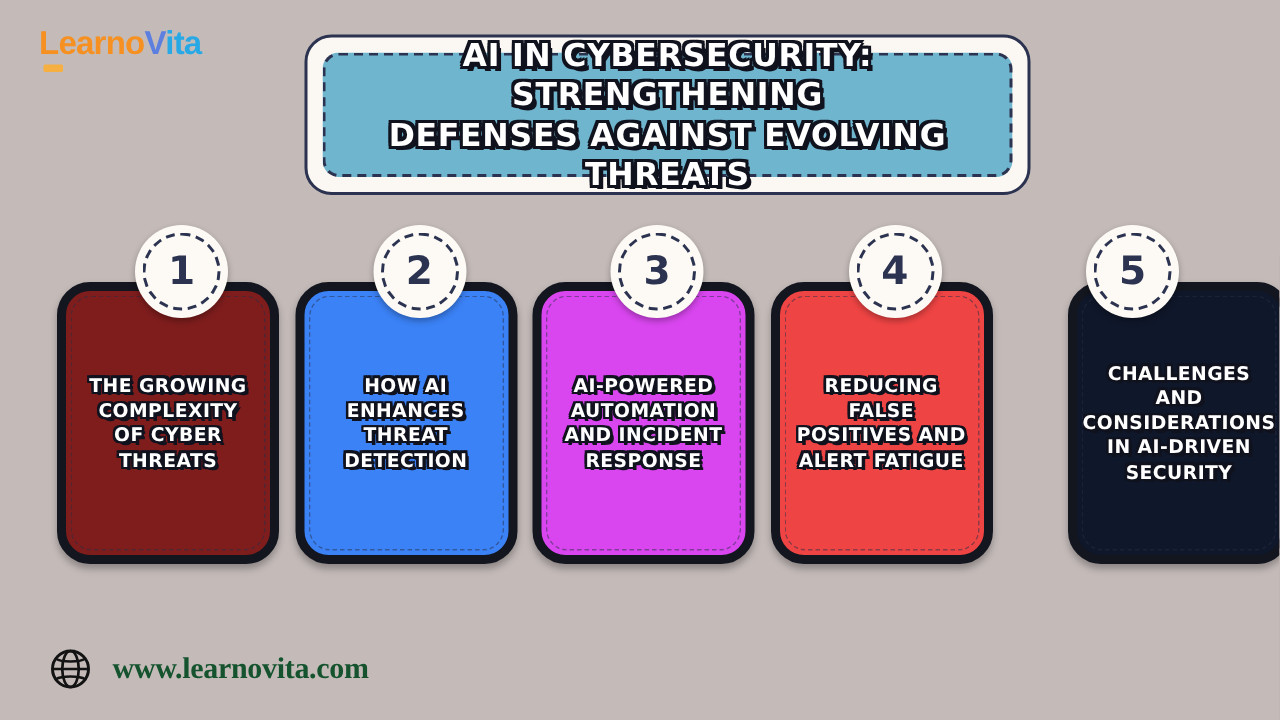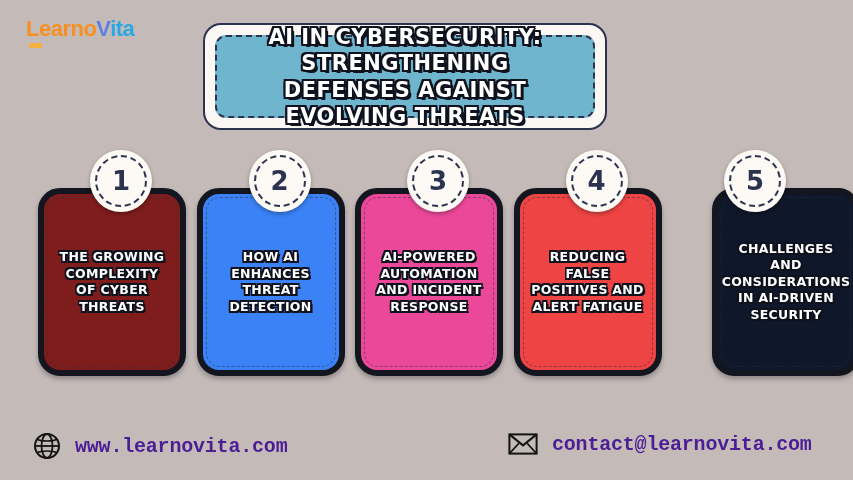--- a/index.html
+++ b/index.html
@@ -41,21 +41,21 @@
     height: 5px;
     background: #f5b041;
     border-radius: 1px;
   }
 
   
   .title-frame {
     position: absolute;
     left: 203px;
     top: 23px;
-    width: 404px;
+    width: 484px;
     height: 107px;
     background: #fbf7f2;
     border: 2.5px solid #2b3350;
     border-radius: 18px;
     box-sizing: border-box;
     padding: 10px;
   }
   .title-banner {
     width: 100%;
     height: 100%;
@@ -184,24 +184,24 @@
   }
   .foot-item {
     position: absolute;
     display: flex;
     align-items: center;
     gap: 14px;
   }
   .foot-web  { left: 33px;  top: 8px; }
   .foot-mail { left: 508px; top: 8px; }
   .foot-text {
-    font-family: Liberation Mono, monospace;
+    font-family: Liberation Serif, serif;
     font-size: 20px;
     font-weight: 700;
-    color: #4c1d95;
+    color: #14532d;
     letter-spacing: -0.2px;
     white-space: nowrap;
   }
   .foot-icon { flex: 0 0 auto; line-height: 0; }
 </style>
 </head>
 <body>
 
 <div class="canvas">
 
@@ -239,21 +239,21 @@
           <div class="card-text">How AI Enhances Threat Detection</div>
         </div>
       </div>
       <div class="badge">
         <span class="badge-ring"></span>
         <span class="badge-num">2</span>
       </div>
     </div>
 
     <div class="card-wrap">
-      <div class="card" style="background: #ec4899;">
+      <div class="card" style="background: #d946ef;">
         <div class="card-inner">
           <div class="card-text">AI-Powered Automation and Incident Response</div>
         </div>
       </div>
       <div class="badge">
         <span class="badge-ring"></span>
         <span class="badge-num">3</span>
       </div>
     </div>
 
@@ -291,26 +291,16 @@
           <circle cx="14" cy="14" r="12" fill="none" stroke="#131313" stroke-width="2"></circle>
           <ellipse cx="14" cy="14" rx="5.5" ry="12" fill="none" stroke="#131313" stroke-width="1.8"></ellipse>
           <line x1="2" y1="14" x2="26" y2="14" stroke="#131313" stroke-width="1.8"></line>
           <path d="M4.2 7.2 C 8 9.6, 20 9.6, 23.8 7.2" fill="none" stroke="#131313" stroke-width="1.6"></path>
           <path d="M4.2 20.8 C 8 18.4, 20 18.4, 23.8 20.8" fill="none" stroke="#131313" stroke-width="1.6"></path>
         </svg>
       </span>
       <span class="foot-text">www.learnovita.com</span>
     </div>
 
-    <div class="foot-item foot-mail">
-      <span class="foot-icon">
-        <svg width="30" height="24" viewBox="0 0 30 24">
-          <rect x="1.4" y="2.4" width="27.2" height="19.2" fill="none" stroke="#131313" stroke-width="2"></rect>
-          <path d="M1.4 2.4 L15 13.4 L28.6 2.4" fill="none" stroke="#131313" stroke-width="2"></path>
-          <path d="M1.4 21.6 L10.8 11.4 M28.6 21.6 L19.2 11.4" fill="none" stroke="#131313" stroke-width="1.6"></path>
-        </svg>
-      </span>
-      <span class="foot-text">contact@learnovita.com</span>
-    </div>
 
   </div>
 
 </div>
 
 </body></html>

